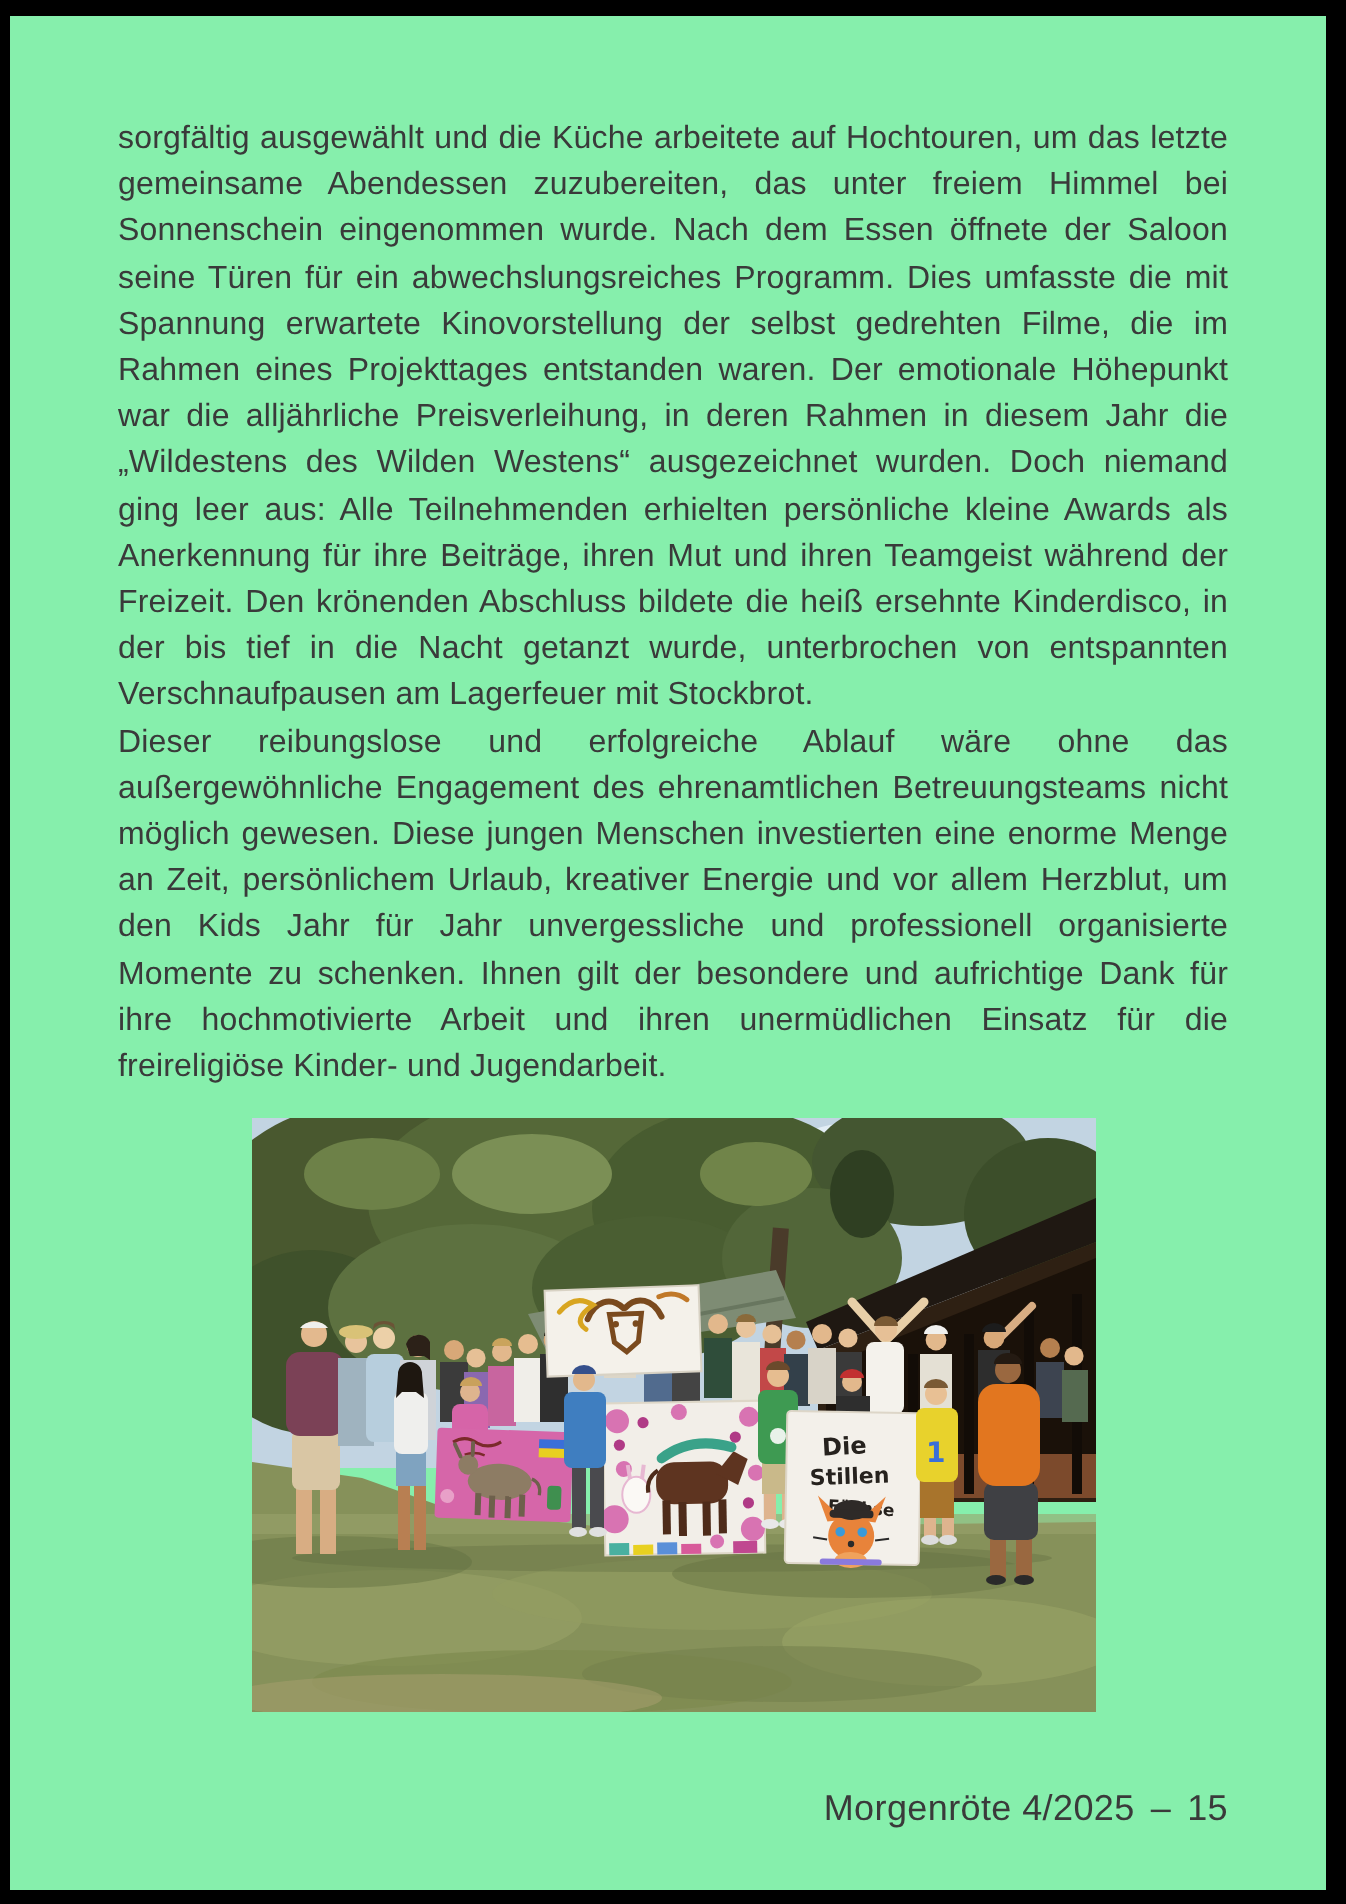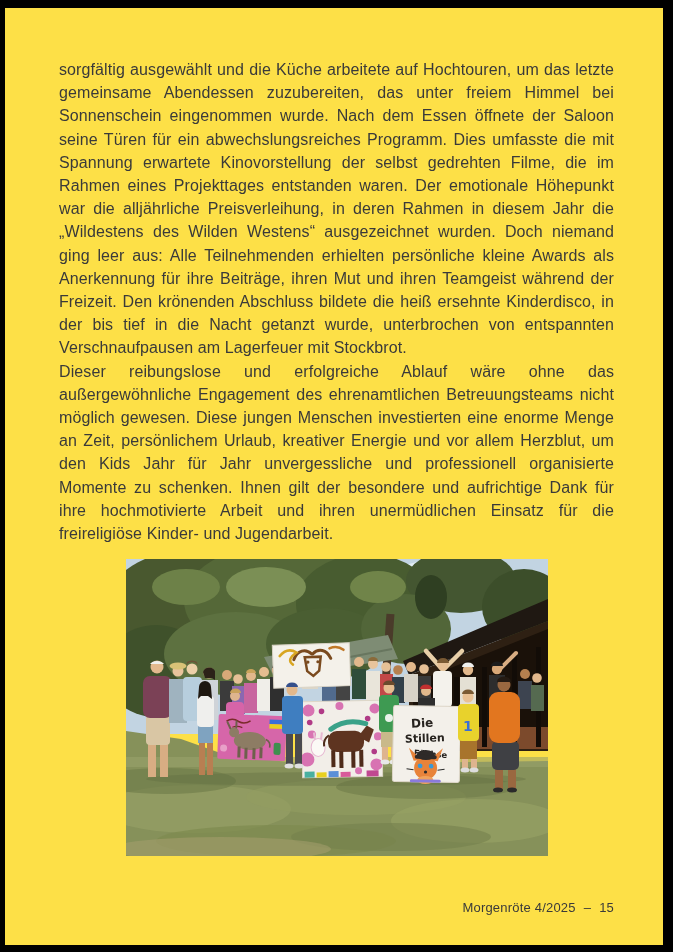--- a/index.html
+++ b/index.html
@@ -6,21 +6,21 @@
   body{
     width:673px;height:952px;
     background:#000;
     font-family:"Liberation Sans", sans-serif;
     position:relative;
     overflow:hidden;
   }
   .page{
     position:absolute;
     top:8px;left:5px;right:10px;bottom:7px;
-    background:#fde047;
+    background:#86efac;
     box-sizing:border-box;
   }
   .text-column{
     position:absolute;
     top:50px;left:54px;right:49px;
     color:#3a3a3a;
   }
   .body-par{
     margin:0;
     font-size:16px;
@@ -30,21 +30,21 @@
   }
   .body-par.spaced{margin-top:24px;}
   .photo-wrap{
     margin:14px 0 0 0;
     text-align:center;
   }
   .photo-wrap svg{display:inline-block;}
   .footer{
     position:absolute;
     right:49px;bottom:30px;
-    font-size:13px;
+    font-size:18px;
     color:#3a3a3a;
     letter-spacing:0.2px;
   }
   .footer .dash{margin:0 8px;}
 </style>
 </head>
 <body>
 
 <div class="page">
 

